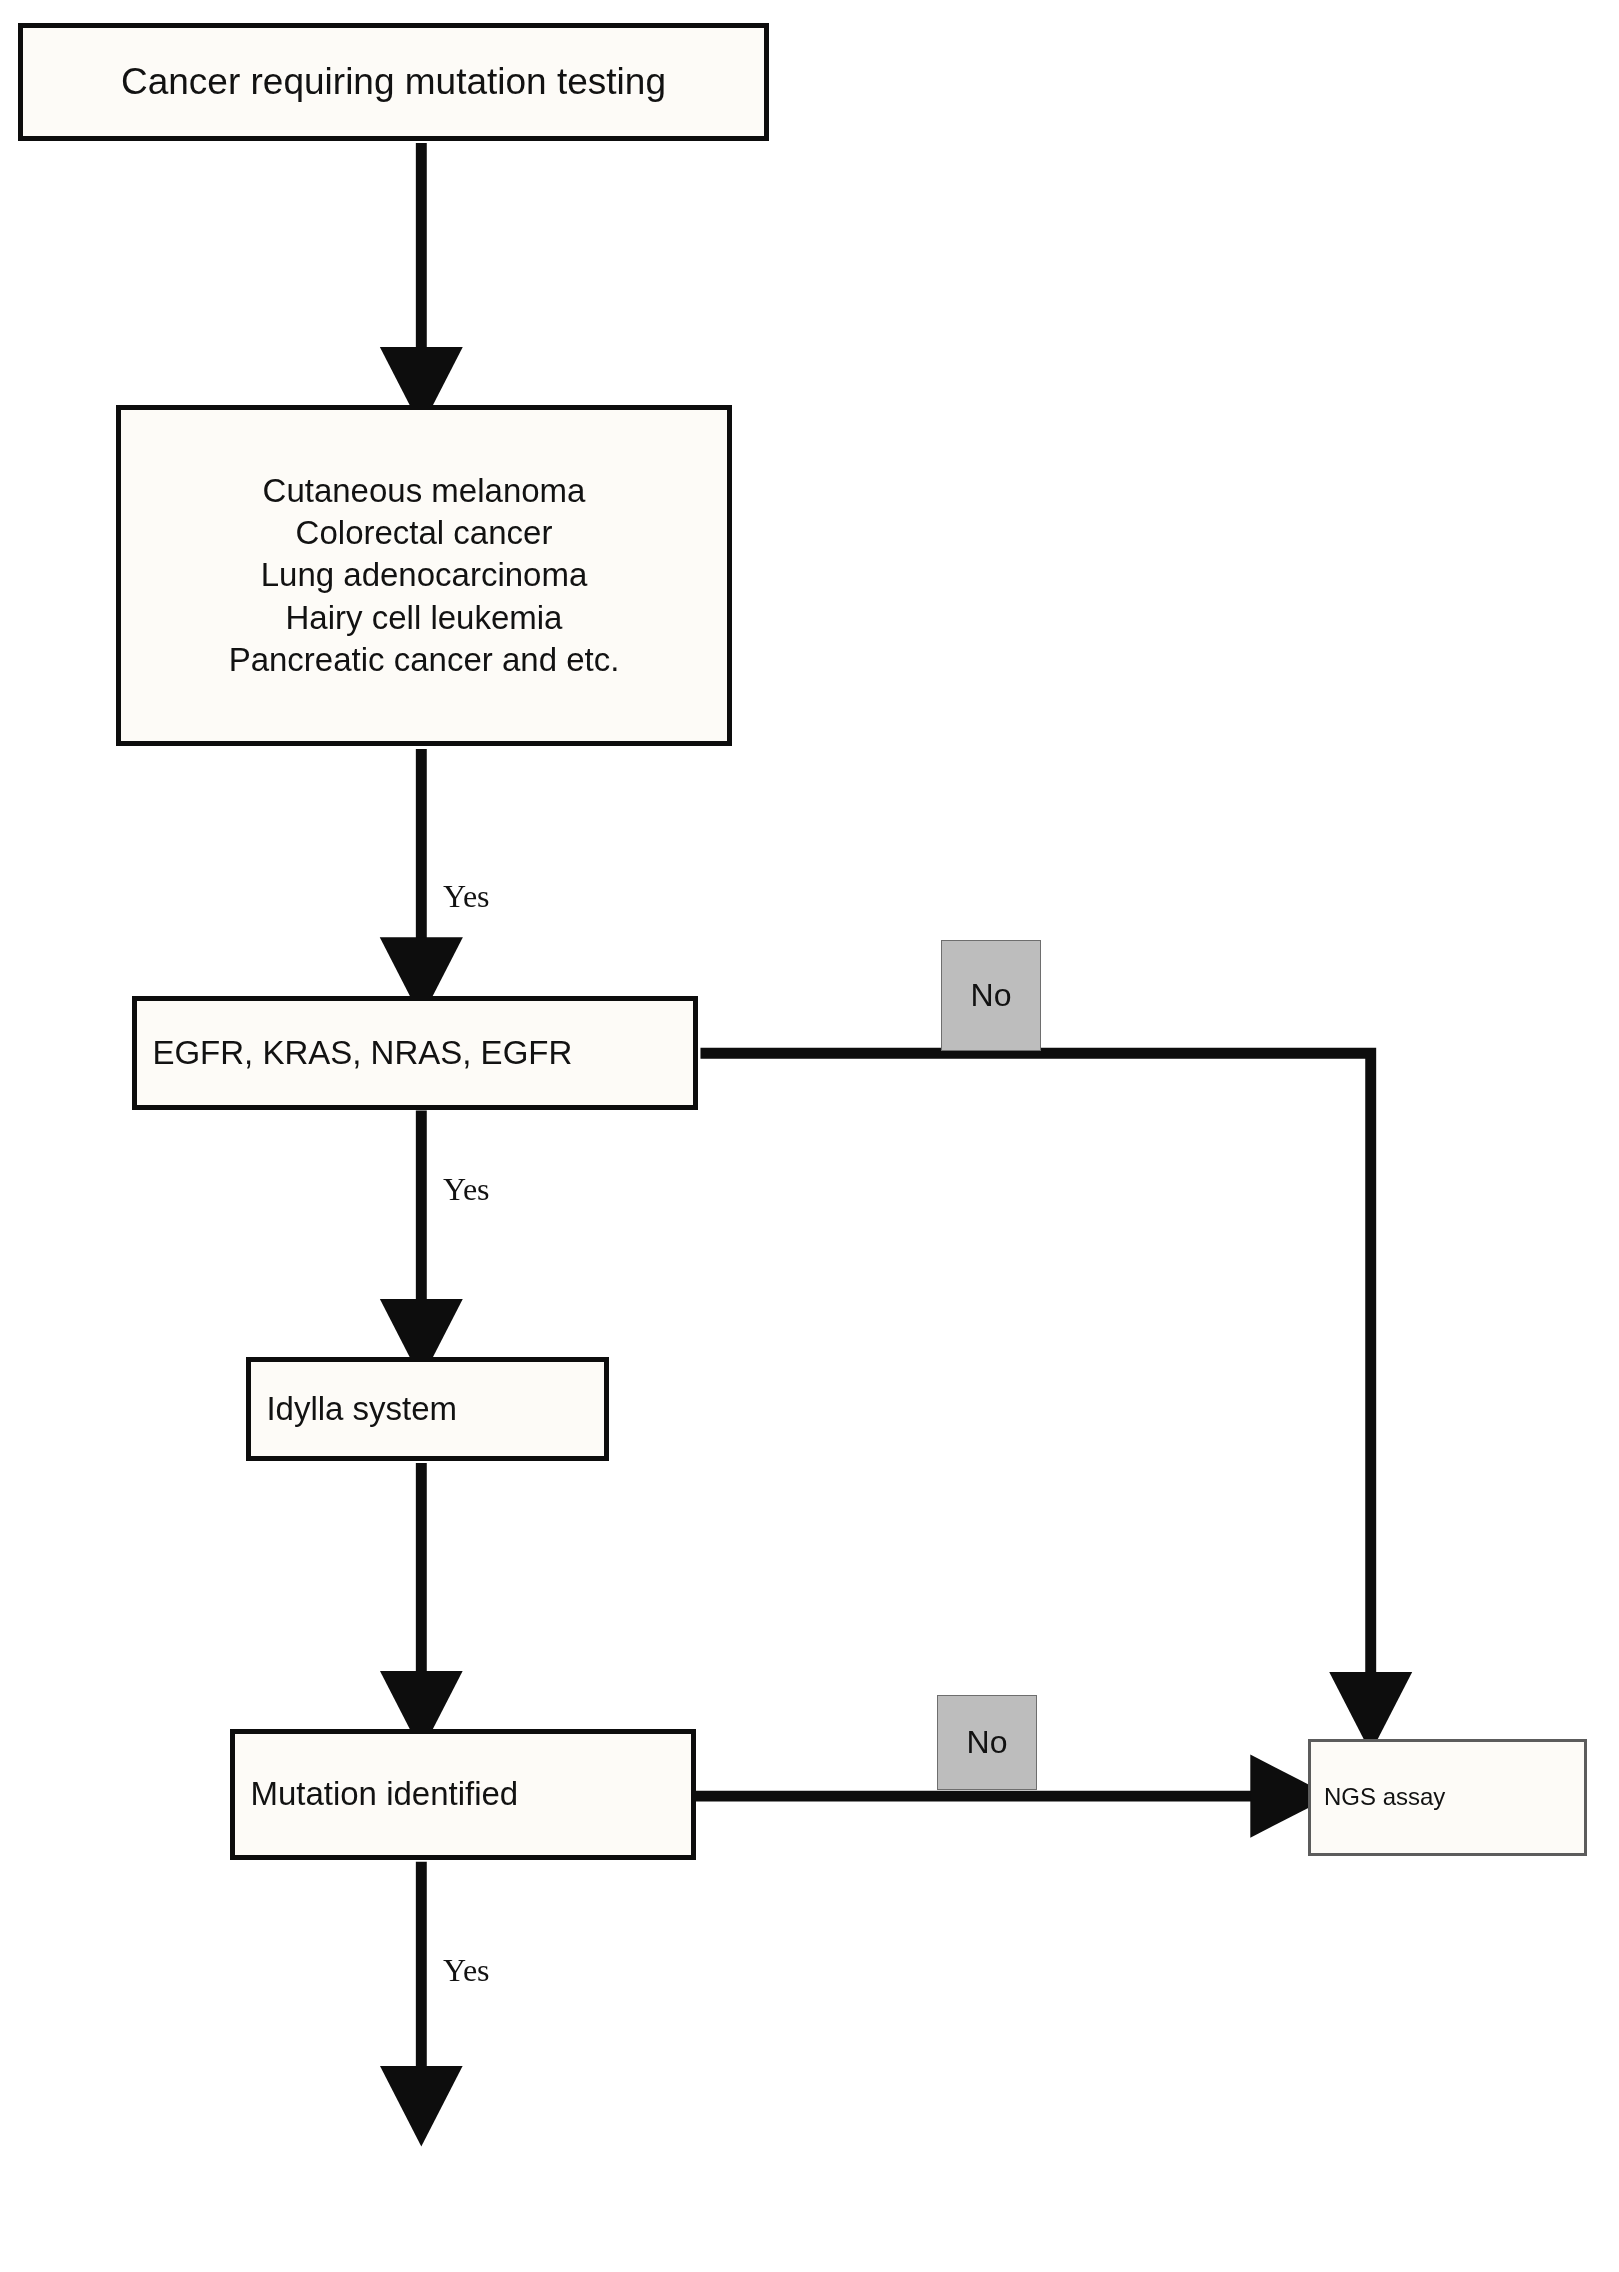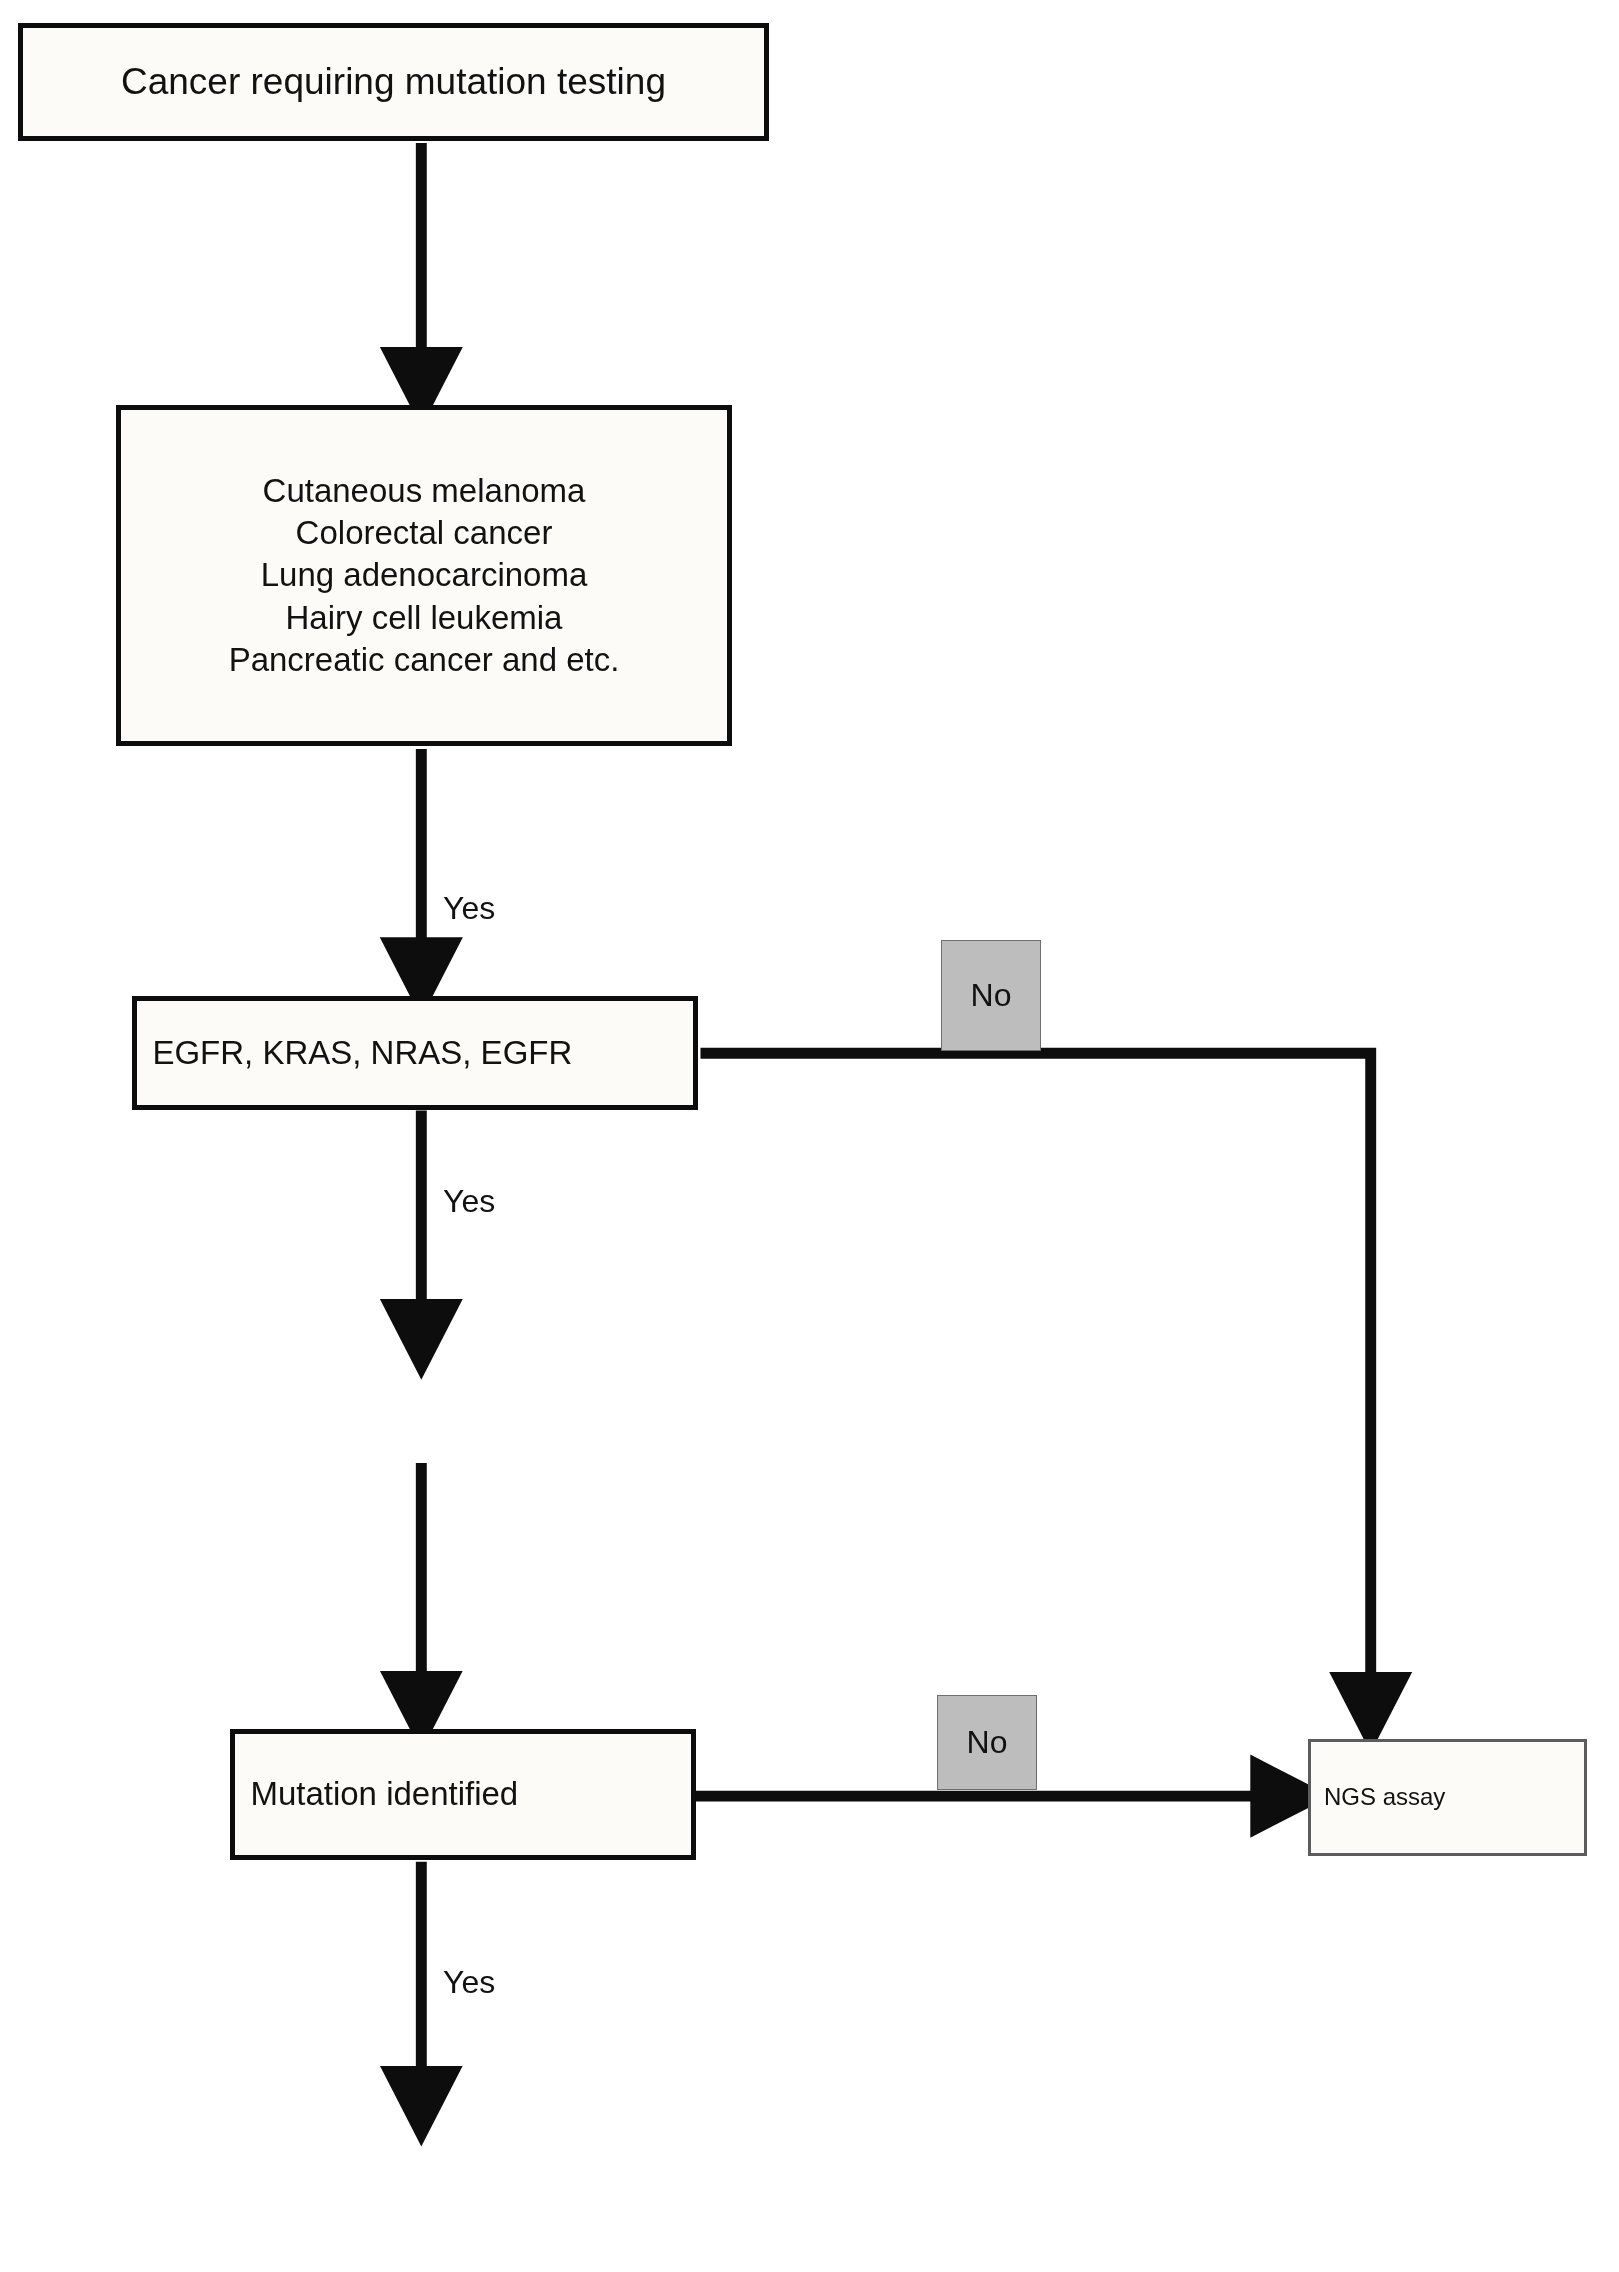--- a/index.html
+++ b/index.html
@@ -53,23 +53,22 @@
     justify-content: center;
     width: 100%;
   }
   .node-list .line {
     display: block;
     white-space: nowrap;
   }
   .edge-label {
     position: absolute;
     color: #121212;
-    font-family: Liberation Sans, sans-serif;
+    font-family: Liberation Serif, serif;
     white-space: nowrap;
-    margin-top: 12px;
   }
   .no-chip {
     position: absolute;
     box-sizing: border-box;
     background: #bdbdbd;
     border: 1.9px solid #6e6e6e;
     display: flex;
     align-items: center;
     justify-content: center;
     color: #121212;
@@ -114,20 +113,23 @@
       <span class="line">Lung adenocarcinoma</span>
       <span class="line">Hairy cell leukemia</span>
       <span class="line">Pancreatic cancer and etc.</span>
     </div>
   </div>
 
   <div class="node" style="left:132px; top:996px; width:566px; height:114px; font-size:33px; justify-content:flex-start;">
     <span class="node-text" style="text-align:left; padding-left:15.4px;">EGFR, KRAS, NRAS, EGFR</span>
   </div>
 
+  <div class="node" style="left:246px; top:1357px; width:363px; height:104px; font-size:33px; justify-content:flex-start;">
+    <span class="node-text" style="text-align:left; padding-left:15.4px;">Idylla system</span>
+  </div>
 
   <div class="node" style="left:230px; top:1729px; width:466px; height:131px; font-size:33px; justify-content:flex-end;">
     <span class="node-text" style="text-align:left; padding-left:15.4px;">Mutation identified</span>
   </div>
 
   <div class="node thin" style="left:1308px; top:1739px; width:279px; height:117px; font-size:24px; justify-content:flex-start;">
     <span class="node-text" style="text-align:left; padding-left:13px;">NGS assay</span>
   </div>
 
 

